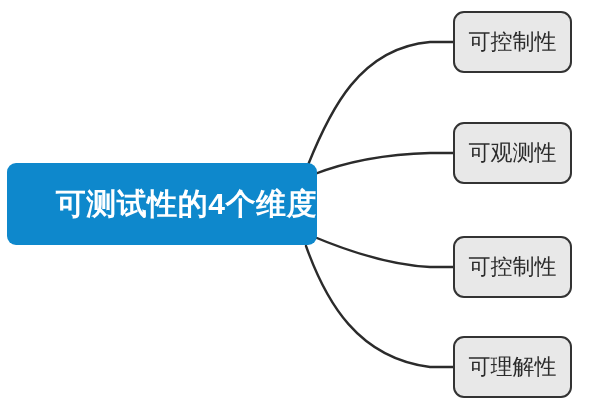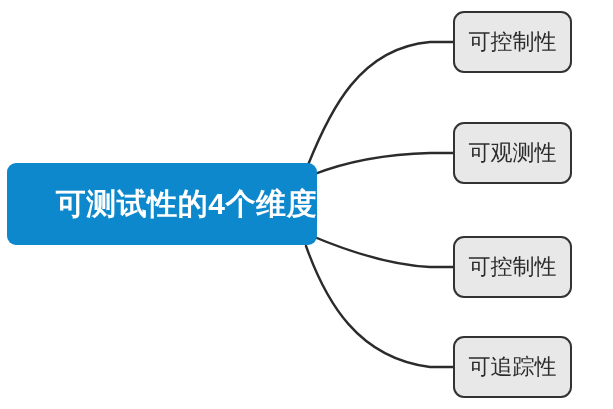--- a/index.html
+++ b/index.html
@@ -93,16 +93,16 @@
 
   <div class="node branch-node n1">
     <span class="branch-label">可观测性</span>
   </div>
 
   <div class="node branch-node n2">
     <span class="branch-label">可控制性</span>
   </div>
 
   <div class="node branch-node n3">
-    <span class="branch-label">可追踪性</span>
+    <span class="branch-label">可理解性</span>
   </div>
 
 </div>
 
 </body></html>

